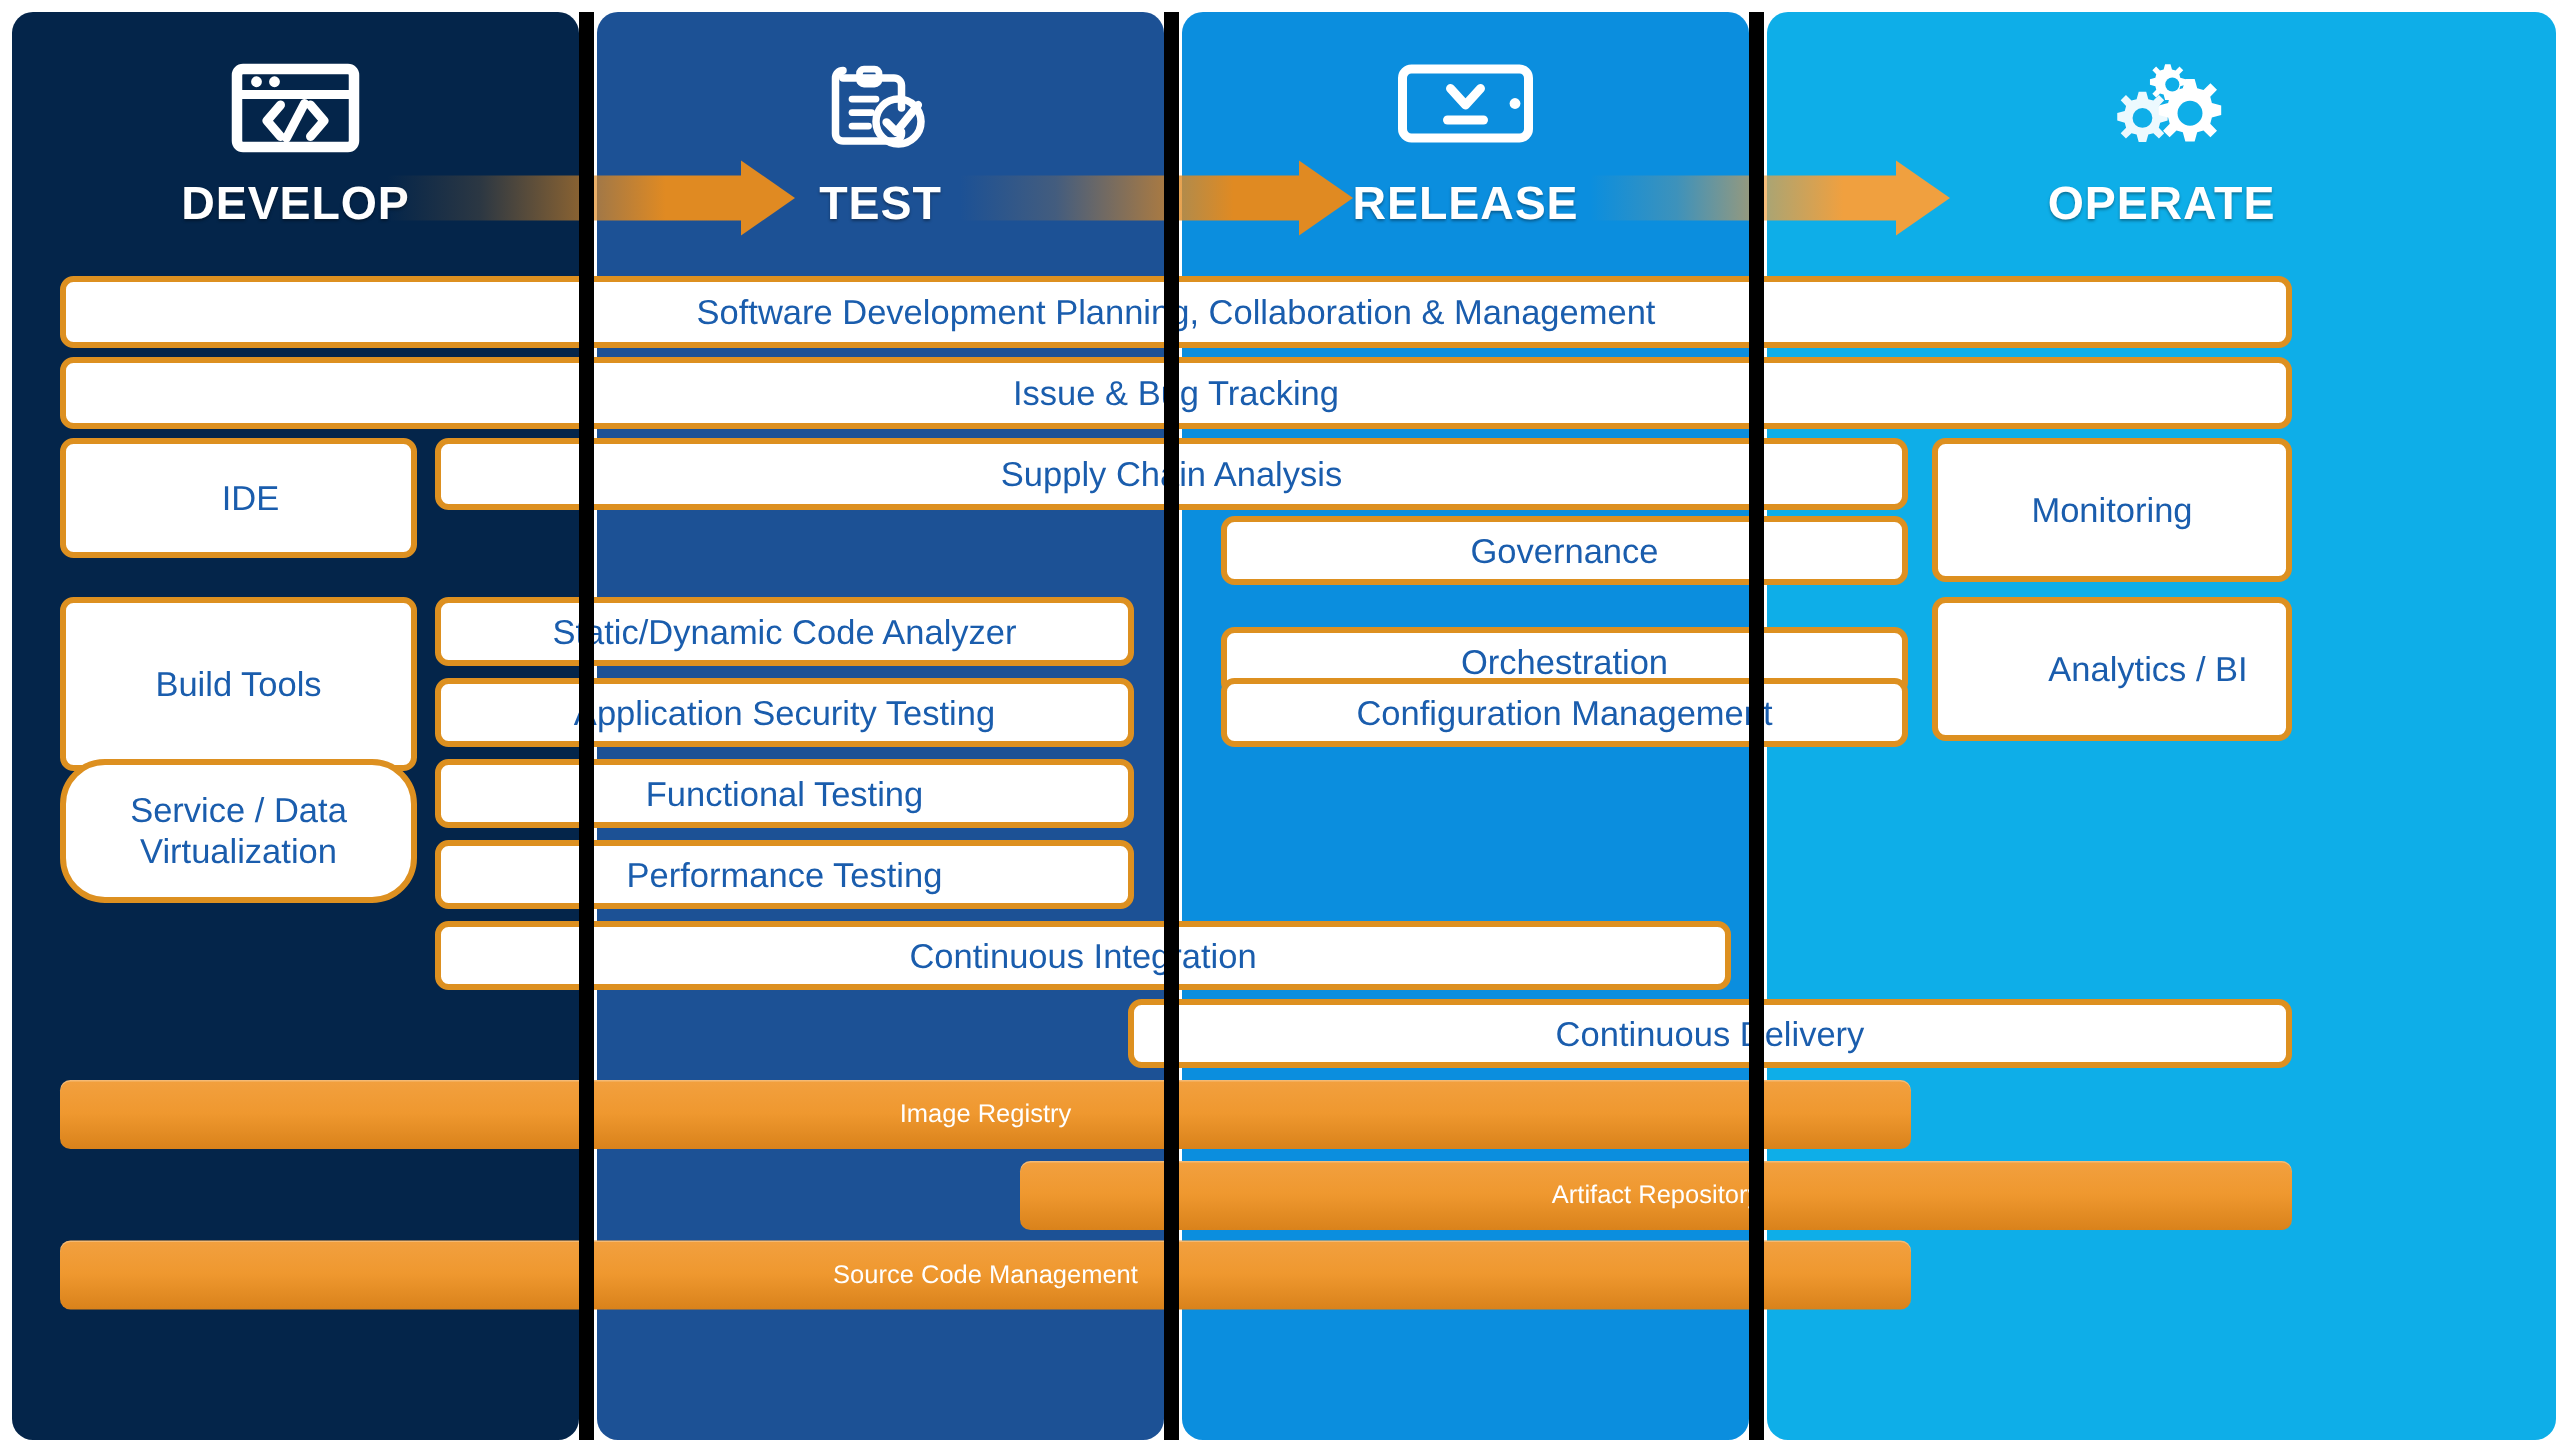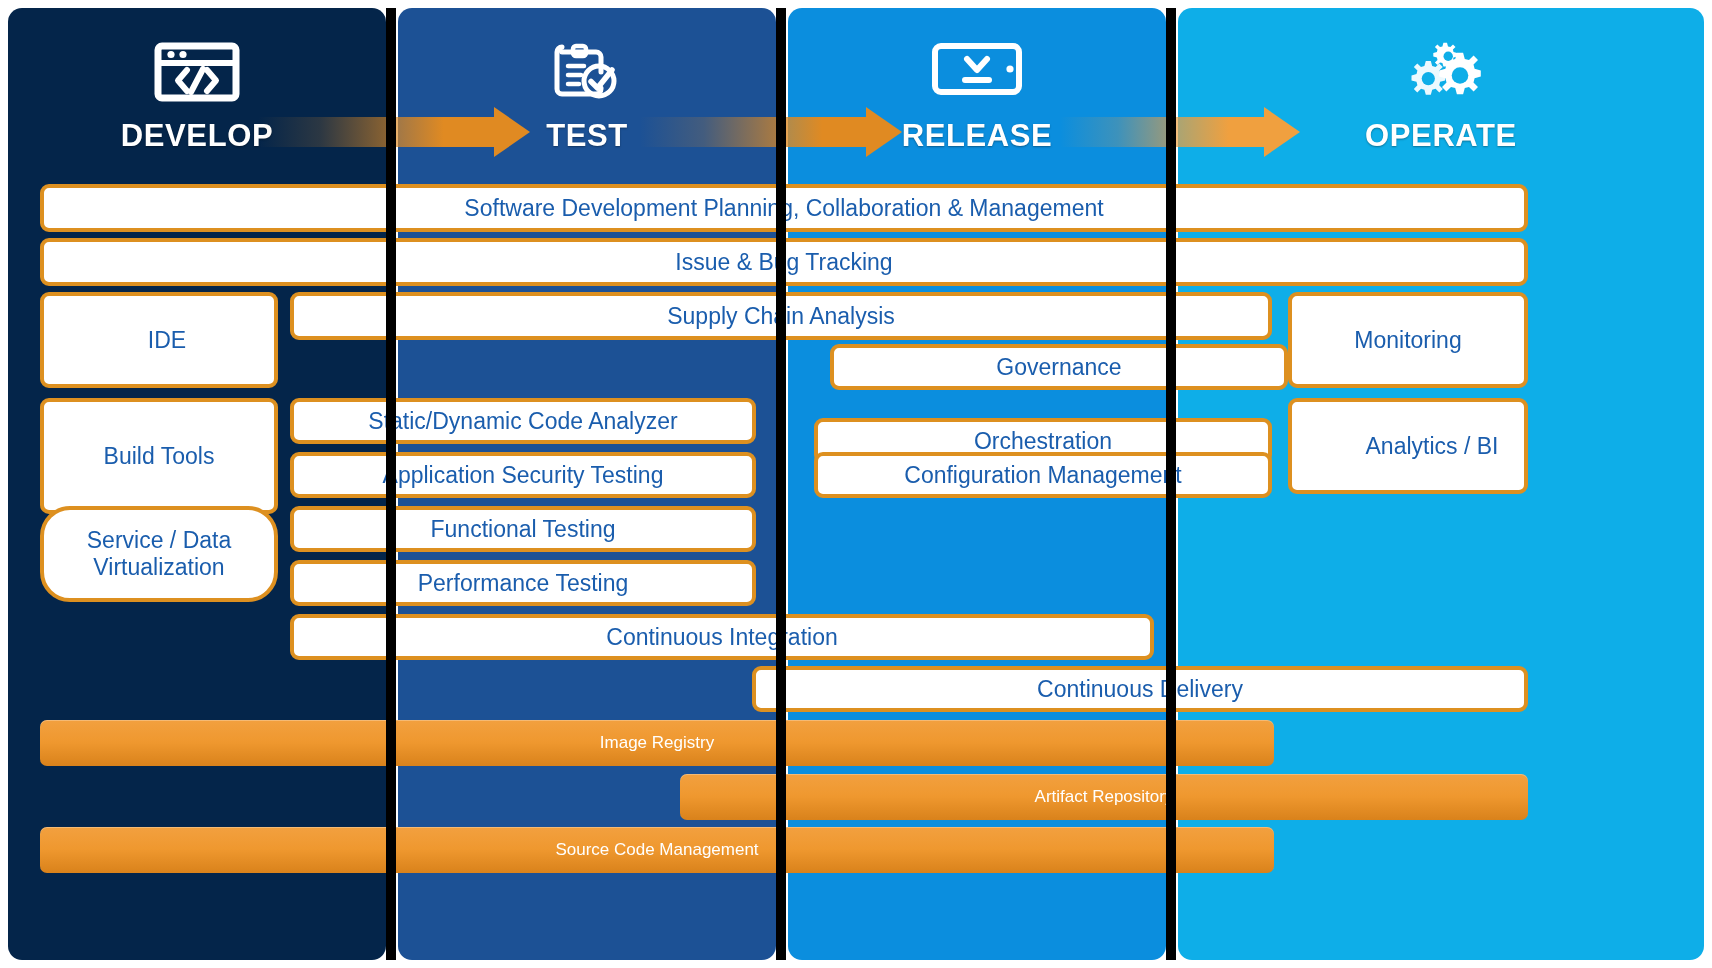--- a/index.html
+++ b/index.html
@@ -135,21 +135,21 @@
     <div class="head" style="border-left-color:#f0a03f;"></div>
   </div>
 
   <div class="box" style="left:40px;top:184px;width:1488px;height:48px;">
     <span>Software Development Planning, Collaboration &amp; Management</span>
   </div>
   <div class="box" style="left:40px;top:238px;width:1488px;height:48px;">
     <span>Issue &amp; Bug Tracking</span>
   </div>
 
-  <div class="box" style="left:40px;top:292px;width:238px;height:96px;padding-left:16px;">
+  <div class="box" style="left:40px;top:292px;width:238px;height:80px;padding-left:16px;">
     <span>IDE</span>
   </div>
   <div class="box" style="left:40px;top:398px;width:238px;height:116px;">
     <span>Build Tools</span>
   </div>
   <div class="box two-line" style="left:40px;top:506px;width:238px;height:96px;padding:0 10px;border-radius:30px;">
     <span>Service / Data Virtualization</span>
   </div>
 
   <div class="box" style="left:290px;top:292px;width:982px;height:48px;">
@@ -164,21 +164,21 @@
   <div class="box" style="left:290px;top:506px;width:466px;height:46px;">
     <span>Functional Testing</span>
   </div>
   <div class="box" style="left:290px;top:560px;width:466px;height:46px;">
     <span>Performance Testing</span>
   </div>
   <div class="box" style="left:290px;top:614px;width:864px;height:46px;">
     <span>Continuous Integration</span>
   </div>
 
-  <div class="box" style="left:814px;top:344px;width:458px;height:46px;margin-left:16px;">
+  <div class="box" style="left:814px;top:344px;width:458px;height:46px;">
     <span>Governance</span>
   </div>
   <div class="box" style="left:814px;top:398px;width:458px;height:46px;margin-top:20px;">
     <span>Orchestration</span>
   </div>
   <div class="box" style="left:814px;top:452px;width:458px;height:46px;">
     <span>Configuration Management</span>
   </div>
   <div class="box" style="left:752px;top:666px;width:776px;height:46px;">
     <span>Continuous Delivery</span>

